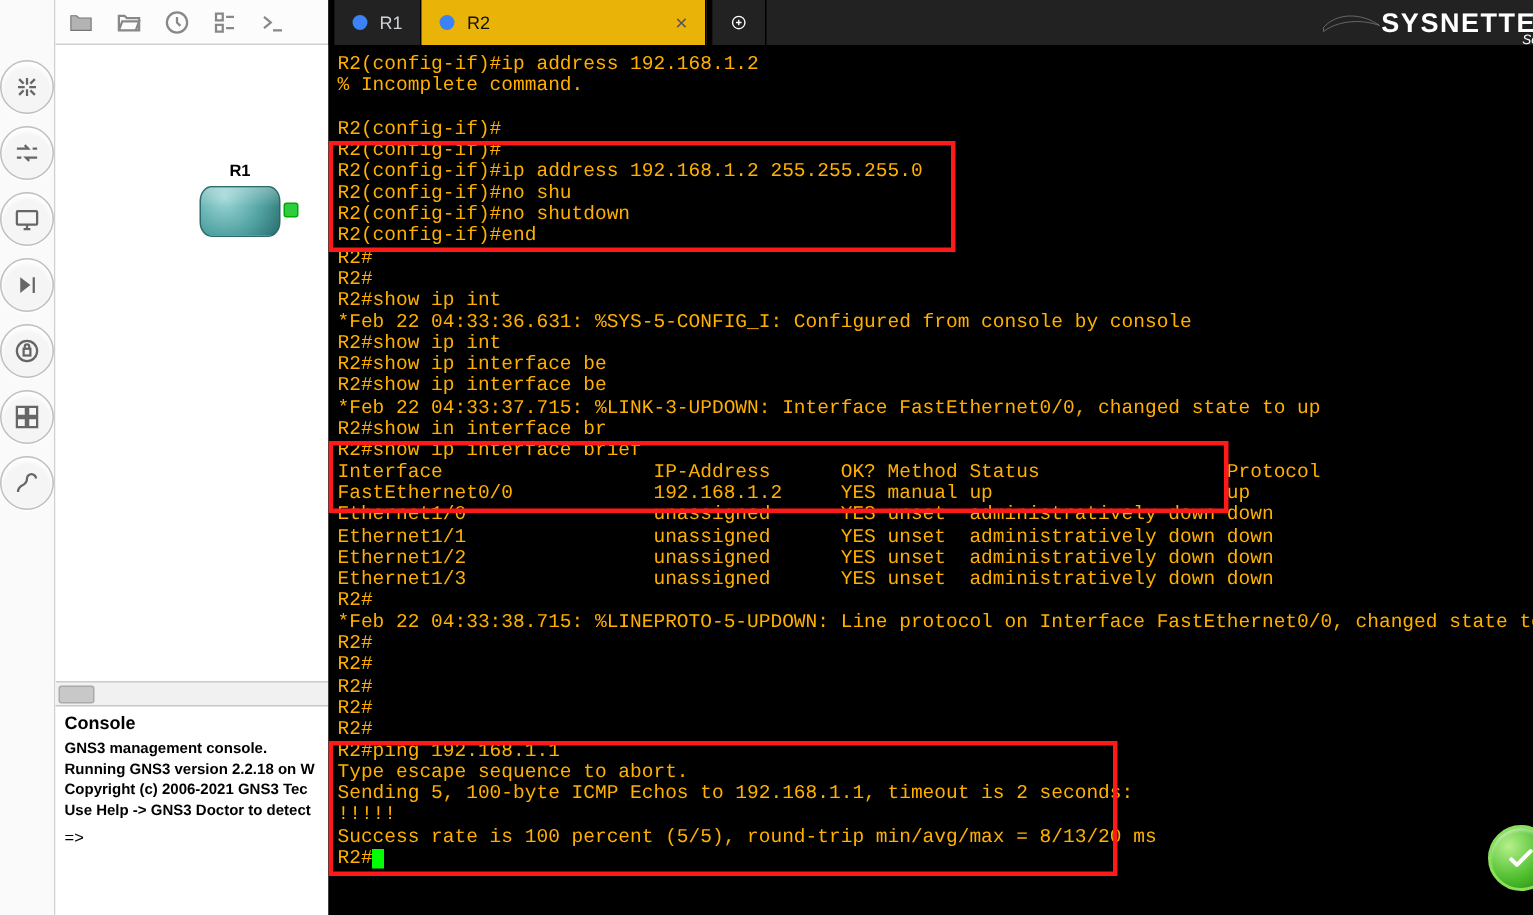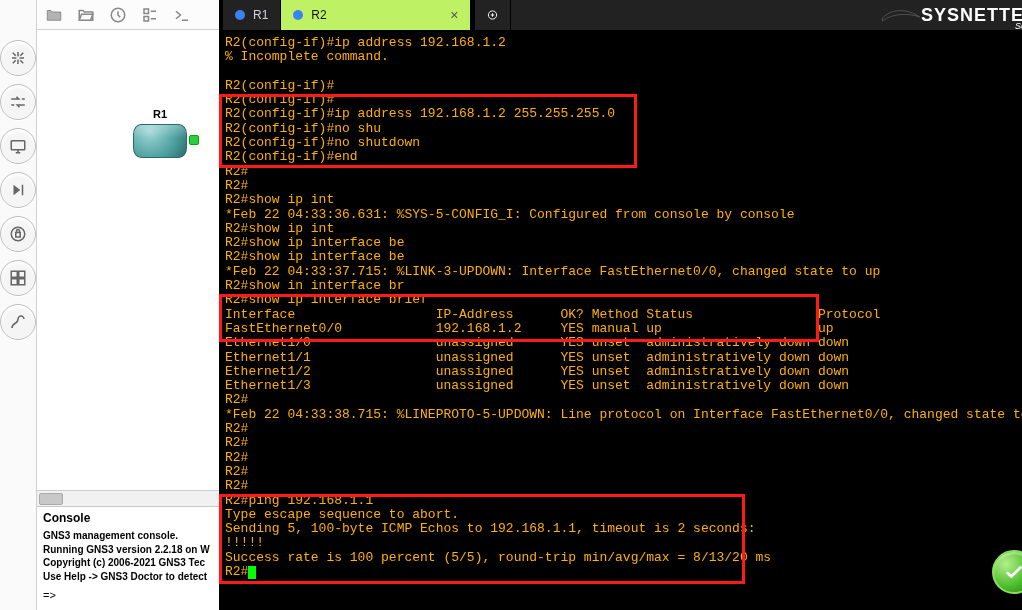--- a/index.html
+++ b/index.html
@@ -15,30 +15,30 @@
   .top-icons .ic { width: 22px; height: 22px; display: flex; align-items: center; justify-content: center; color: #555; filter: grayscale(100%); }
   .top-icons svg { width: 18px; height: 18px; }
   .canvas-area { flex: 1 1 auto; background: #fff; position: relative; overflow:hidden; }
   .router-node { position: absolute; left: 96px; top: 78px; text-align: center; }
   .router-node .cap { font-weight: bold; font-size: 11px; margin-bottom: 4px; }
   .router-body { width: 54px; height: 34px; border-radius: 8px/10px; background: radial-gradient(circle at 30% 20%, #a0d8d8, #4fa0a0 60%, #2a6c6c); position: relative; border: 1px solid #2b6b6b; overflow: hidden; }
   .router-body::after { content:""; position:absolute; inset:0; background: linear-gradient(rgba(255,255,255,.3),transparent 40%); }
   .node-dot { position:absolute; left: 152px; top: 105px; width:10px; height:10px; background:#2ecc40; border:1px solid #0a0; border-radius:2px; }
   .canvas-scroll { position: absolute; left:0; bottom:0; height:16px; right:0; border-top:1px solid #ccc; background:#f1f1f1; display:flex; align-items:center; }
   .canvas-scroll .thumb { margin-left:2px; width:24px; height:12px; background:#c8c8c8; border:1px solid #aaa; border-radius:2px; }
-  .console-panel { border-top: 1px solid #c8c8c8; padding: 4px 6px 6px 6px; height: 104px; background:#fff; overflow: hidden; }
+  .console-panel { border-top: 1px solid #c8c8c8; padding: 4px 6px 6px 6px; height: 140px; background:#fff; overflow: hidden; }
   .console-panel .title { font-weight: 600; font-size: 12px; margin-bottom: 4px; }
   .console-panel .body { font-size: 10px; line-height: 1.35; white-space: pre-wrap; font-weight: bold; }
   .console-panel .prompt { margin-top: 6px; }
   
   .term { flex: 1 1 auto; display:flex; flex-direction:column; background:#000; position: relative; }
   .tabs { height: 30px; background: #222; display: flex; align-items:stretch; }
   .tab { display:flex; align-items:center; padding: 0 12px; gap: 8px; color:#cfd2d6; font-size:12px; background:#222; border-right:1px solid #000; cursor:pointer; position:relative; }
   .tab .dot { width:10px; height:10px; border-radius:50%; }
-  .tab.active { background:#bef264; color:#111; }
+  .tab.active { background:#eab308; color:#111; }
   .tab.active .close { color:#555; }
   .tab .close { color:#888; font-size:14px; line-height:1; }
   .tab.plus { width: 36px; justify-content:center; }
   .tab.plus svg { width:14px; height:14px; stroke:#fff; }
   .tab.divider { width:4px; background:#000; padding:0; cursor:default; }
   .brand { position: absolute; right: 6px; top: 0; height: 30px; display:flex; align-items:center; color:#fff; }
   .brand .logo { font-family: Impact, "Arial Black", sans-serif; letter-spacing: 1px; font-size: 18px; font-weight:700; }
   .brand .swoosh { width: 40px; height: 30px; display:flex; align-items:center; }
   .brand .sub { font-size: 9px; font-style: italic; text-align:right; line-height:1; position:absolute; right:0; top:22px; }
   .term-body { flex:1; background:#000; color:#ffb000; font-family: "Courier New", monospace; font-size: 13px; line-height: 14.3px; padding: 6px 6px 0 6px; white-space: pre; position:relative; overflow:hidden; }

